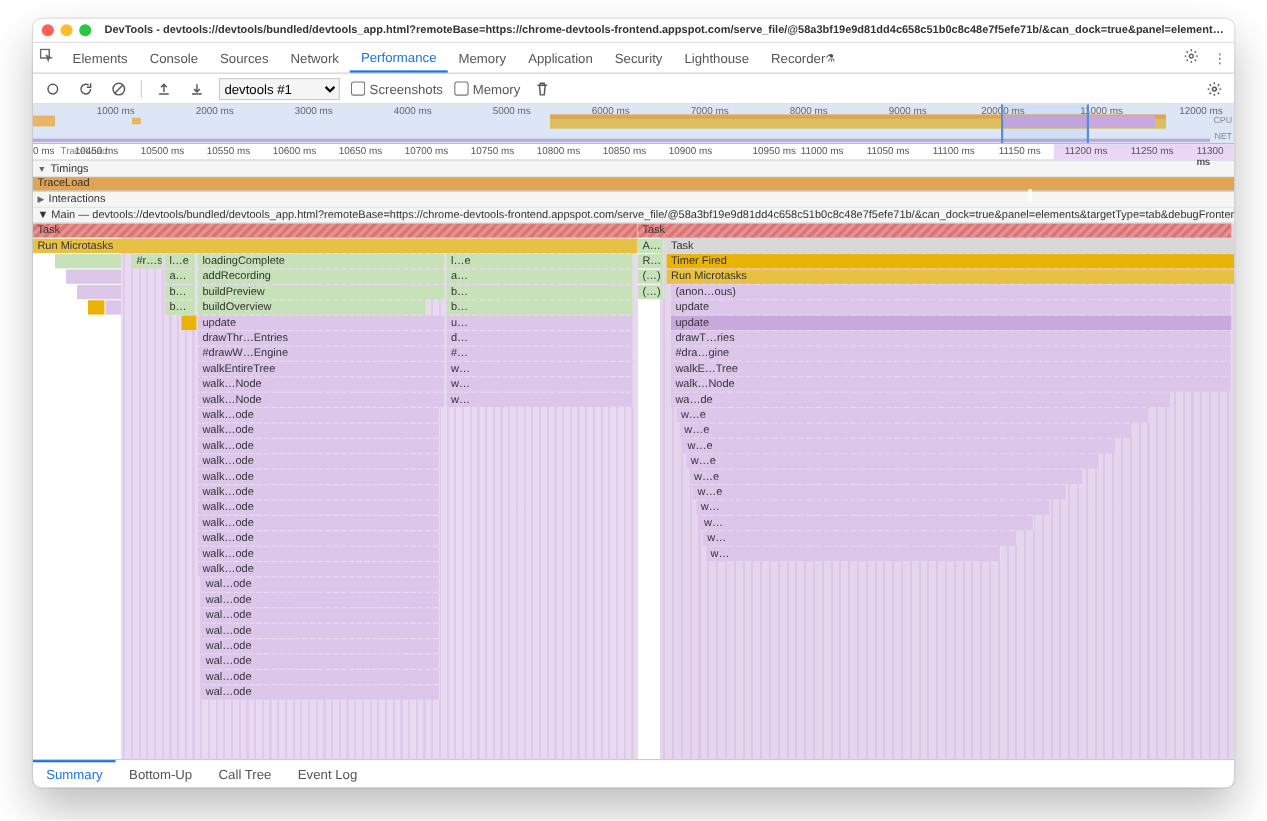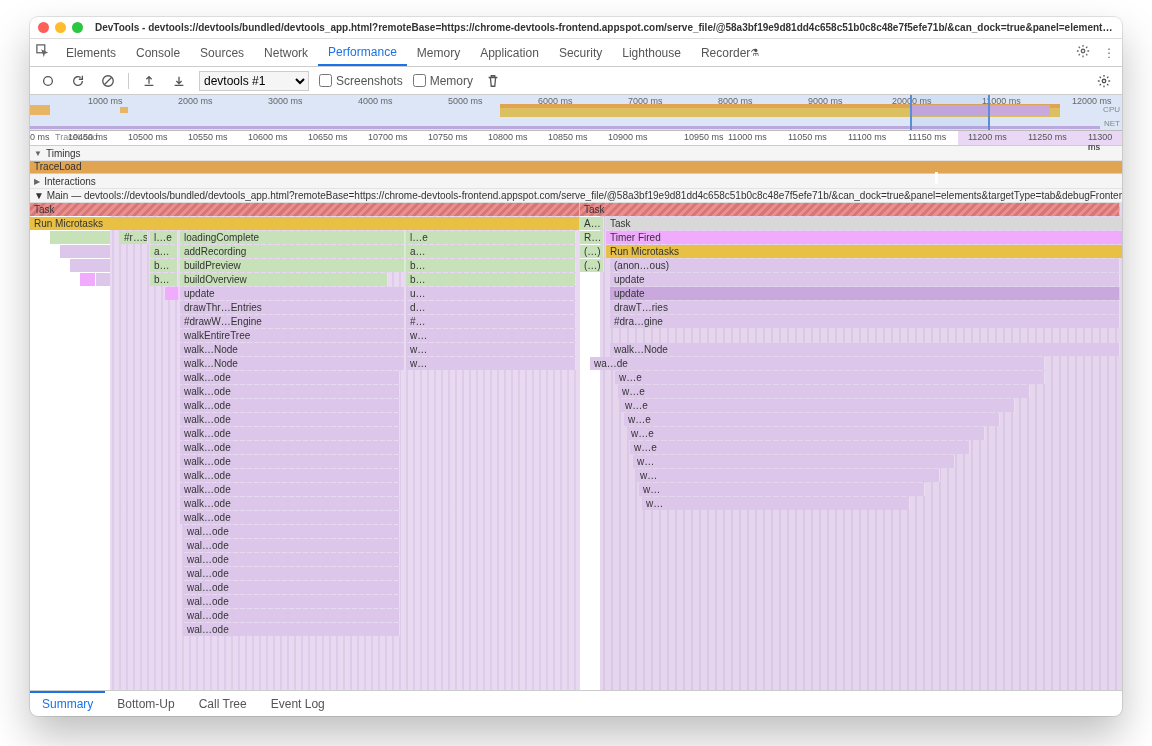--- a/index.html
+++ b/index.html
@@ -36,21 +36,21 @@
 .layoutshift { height:14px; background:#fff; font-size:10px; padding:1px 4px; color:#333; border-bottom:1px solid #e3e3e3; position:relative; }
 .lsbar { position:absolute; left:900px; width:3px; height:10px; top:2px; background:#a977d8; }
 .mainhdr { font-size:10px; color:#333; padding:1px 4px; background:#f5f5f5; border-bottom:1px solid #ddd; white-space:nowrap; overflow:hidden; }
 .flame { flex:1; position:relative; overflow:hidden; background:#fff; }
 .flame-bg-left { position:absolute; left:80px; width:470px; top:0; bottom:0; background:repeating-linear-gradient(90deg,#e5d3ee 0 2px,#d9c2e6 2px 4px,#e5d3ee 4px 7px); opacity:.85; }
 .flame-bg-right { position:absolute; left:570px; width:540px; top:0; bottom:0; background:repeating-linear-gradient(90deg,#e1ceea 0 3px,#d5bde2 3px 5px,#e1ceea 5px 8px); opacity:.85; }
 .flamerow { height:14px; position:relative; font-size:10px; }
 .fblock { position:absolute; height:13px; line-height:13px; padding-left:4px; white-space:nowrap; overflow:hidden; color:#333; border-right:1px solid rgba(255,255,255,.4); }
 .purple { background:#c9a8dd; }
 .lpurple { background:#dcc7ea; }
-.yellow { background:#f0abfc; }
+.yellow { background:#eab308; }
 .dyellow { background:#e8c043; }
 .green { background:#c7e2b8; }
 .taskred { background:repeating-linear-gradient(135deg,#e89090 0 3px,#d87575 3px 6px); }
 .grey { background:#d8d8d8; }
 .leftstripe { position:absolute; left:20px; width:60px; top:0; bottom:0; }
 .leftstripe .sbar { position:absolute; height:13px; }
 .bottombar { height:26px; border-top:1px solid #ccc; display:flex; align-items:center; font-size:12px; }
 .btab { padding:0 12px; color:#555; height:100%; display:flex; align-items:center; cursor:pointer; }
 .btab.active { color:#1a73e8; border-top:2px solid #1a73e8; margin-top:-1px; }
 svg { width:14px; height:14px; stroke:currentColor; fill:none; stroke-width:1.5; }
@@ -270,30 +270,31 @@
     <div class="fblock lpurple" style="left:580px;width:510px">drawT…ries</div>
   </div>
   <div class="flamerow">
     <div class="fblock lpurple" style="left:150px;width:225px">#drawW…Engine</div>
     <div class="fblock lpurple" style="left:376px;width:170px">#…</div>
     <div class="fblock lpurple" style="left:580px;width:510px">#dra…gine</div>
   </div>
   <div class="flamerow">
     <div class="fblock lpurple" style="left:150px;width:225px">walkEntireTree</div>
     <div class="fblock lpurple" style="left:376px;width:170px">w…</div>
+    <div class="fblock lpurple" style="left:580px;width:510px">walkE…Tree</div>
   </div>
   <div class="flamerow">
     <div class="fblock lpurple" style="left:150px;width:225px">walk…Node</div>
     <div class="fblock lpurple" style="left:376px;width:170px">w…</div>
     <div class="fblock lpurple" style="left:580px;width:510px">walk…Node</div>
   </div>
   <div class="flamerow">
     <div class="fblock lpurple" style="left:150px;width:225px">walk…Node</div>
     <div class="fblock lpurple" style="left:376px;width:170px">w…</div>
-    <div class="fblock lpurple" style="left:560px;width:455px">wa…de</div>
+    <div class="fblock lpurple" style="left:580px;width:455px">wa…de</div>
   </div>
 
   <div id="deep">
           <div class="flamerow">
     <div class="fblock lpurple" style="left:150px;width:220px">walk…ode</div>
             <div class="fblock lpurple" style="left:585px;width:430px">w…e</div>
           </div>
           <div class="flamerow">
     <div class="fblock lpurple" style="left:150px;width:220px">walk…ode</div>
             <div class="fblock lpurple" style="left:588px;width:412px">w…e</div>

